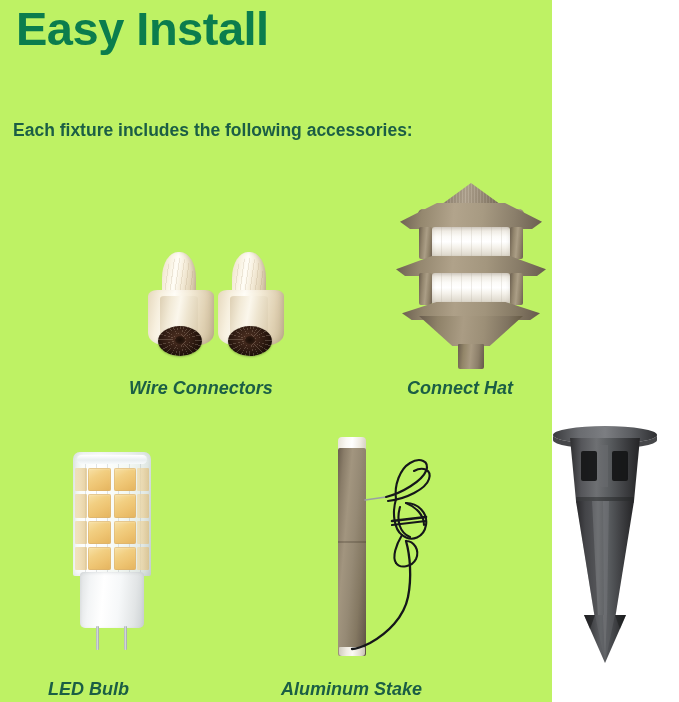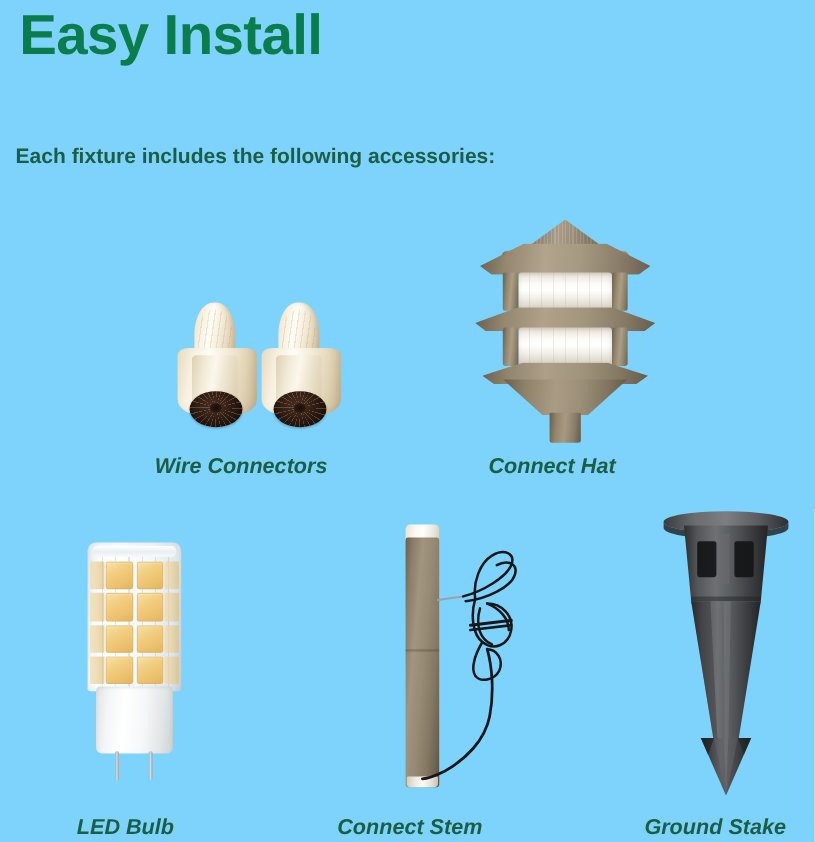--- a/index.html
+++ b/index.html
@@ -4,22 +4,22 @@
 <style>
   * { box-sizing: border-box; margin: 0; padding: 0; }
   html, body {
     width: 679px; height: 702px;
     background: #ffffff;
     font-family: "Liberation Sans", sans-serif;
     overflow: hidden;
   }
   #page {
     position: relative;
-    width: 679px; height: 702px;
-    background: #7dd3fc;
+    width: 552px; height: 702px;
+    background: #bef264;
   }
 
   
   .headline {
     position: absolute; left: 16px; top: 4px;
     font-size: 47px; font-weight: bold;
     letter-spacing: -0.5px;
     color: #0b7d4d;
     line-height: 1.05;
     white-space: nowrap;
@@ -38,21 +38,21 @@
   }
   .item-label {
     position: absolute;
     font-size: 18px; font-weight: bold;
     color: #1b5e45;
     white-space: nowrap;
     font-style: italic;
   }
   .label-wire     { left: 129px; top: 378px; }
   .label-pagoda   { left: 407px; top: 378px; }
-  .label-led      { left: 64px;  top: 679px; }
+  .label-led      { left: 48px;  top: 679px; }
   .label-stem     { left: 281px; top: 679px; }
   .label-stake    { left: 537px; top: 679px; }
 
   
   .art { position: absolute; }
 
   
   #wire-connectors { left: 148px; top: 252px; width: 150px; height: 110px; }
   .wnut { position: absolute; top: 0; width: 66px; height: 108px; }
   .wnut.left  { left: 0px; }
@@ -406,21 +406,21 @@
         <path d="M76 66 C86 70 94 78 94 88"></path>
         <path d="M66 126 C70 132 82 130 86 122 C90 113 84 104 76 104"></path>
 
         <path d="M62 84 L96 80" stroke-width="2.6"></path>
         <path d="M62 88 L96 84" stroke-width="2.2"></path>
 
         <path d="M76 104 C80 118 82 140 78 160 C74 180 58 196 40 206 C32 210 26 212 22 212" stroke-width="2.3"></path>
       </g>
     </svg>
   </div>
-  <div class="item-label label-stem">Connect Stem</div>
+  <div class="item-label label-stem">Aluminum Stake</div>
 
   <div class="art" id="ground-stake">
     <svg class="gs-svg" viewBox="0 0 114 240">
       <defs>
         <linearGradient id="gsMetal" x1="0" y1="0" x2="1" y2="0">
           <stop offset="0%" stop-color="#2e2e30"></stop>
           <stop offset="16%" stop-color="#55565a"></stop>
           <stop offset="38%" stop-color="#6e7073"></stop>
           <stop offset="58%" stop-color="#575a5d"></stop>
           <stop offset="80%" stop-color="#3c3d40"></stop>
@@ -458,15 +458,14 @@
 
       <path d="M28 78 L44 78 L50 196 L47 196 Z" fill="#1e1f21" opacity=".30"></path>
 
       <path d="M36 192 L78 192 L57 240 Z" fill="url(#gsPoint)"></path>
       <path d="M47 192 L67 192 L57 240 Z" fill="#6c6e72" opacity=".38"></path>
       <path d="M36 192 L47 192 L42 206 Z" fill="#171819" opacity=".55"></path>
       <path d="M67 192 L78 192 L72 206 Z" fill="#171819" opacity=".45"></path>
       <path d="M55 192 L59 192 L57 238 Z" fill="#8a8c90" opacity=".30"></path>
     </svg>
   </div>
-  <div class="item-label label-stake">Ground Stake</div>
 
 </div>
 
 </body></html>

